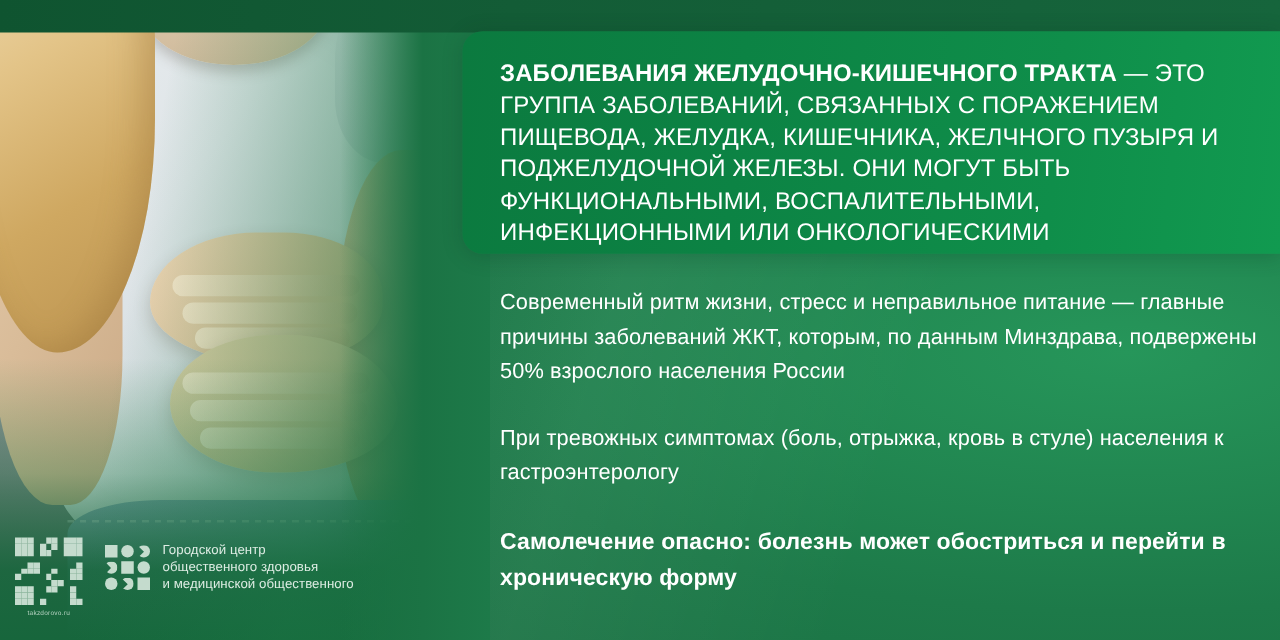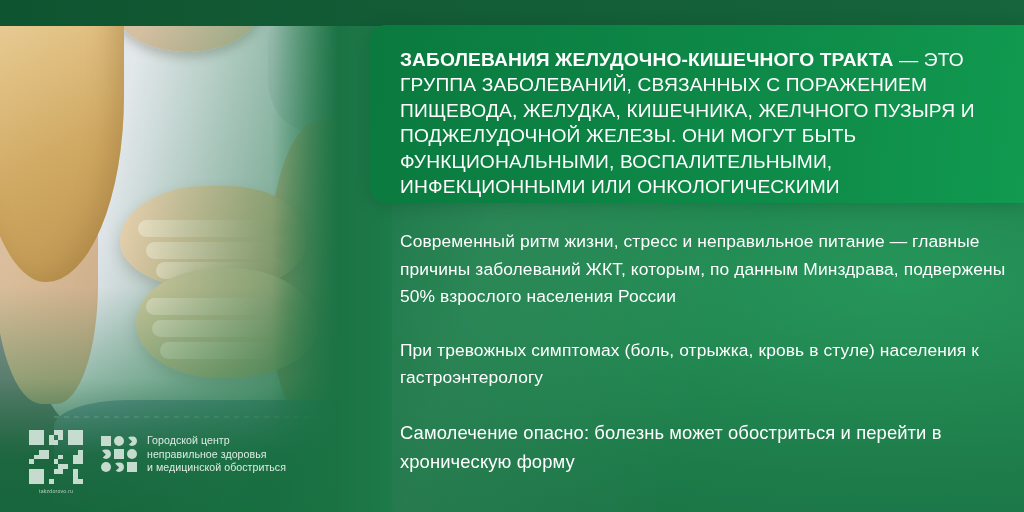--- a/index.html
+++ b/index.html
@@ -172,29 +172,29 @@
   .para {
     margin: 0 0 26px 0;
     font-size: 17.4px;
     line-height: 27.5px;
     font-weight: 400;
     letter-spacing: .1px;
   }
   .para b { font-weight: 400; }
   .para.warn {
     margin-bottom: 0;
-    font-weight: 400;
+    font-weight: 700;
     font-size: 18.4px;
     line-height: 29px;
   }
 
   
   .footer {
     position: absolute;
-    left: 29px; bottom: 18px;
+    left: 12px; bottom: 18px;
     display: flex;
     align-items: flex-start;
     gap: 18px;
     opacity: .94;
   }
   .qr-block { width: 54px; }
   .qr {
     width: 54px; height: 54px;
     display: grid;
     grid-template-columns: repeat(11, 1fr);
@@ -415,19 +415,19 @@
         <span class="wedge-r"></span>
         <span class="wedge-l"></span>
         <span></span>
         <span class="circle"></span>
         <span class="circle"></span>
         <span class="wedge-r"></span>
         <span></span>
       </div>
       <div class="org-name">
         <div>Городской центр</div>
-        <div>неправильное здоровья</div>
-        <div>и медицинской обостриться</div>
+        <div>общественного здоровья</div>
+        <div>и медицинской общественного</div>
       </div>
     </div>
   </div>
 
 </div>
 
 </body></html>

